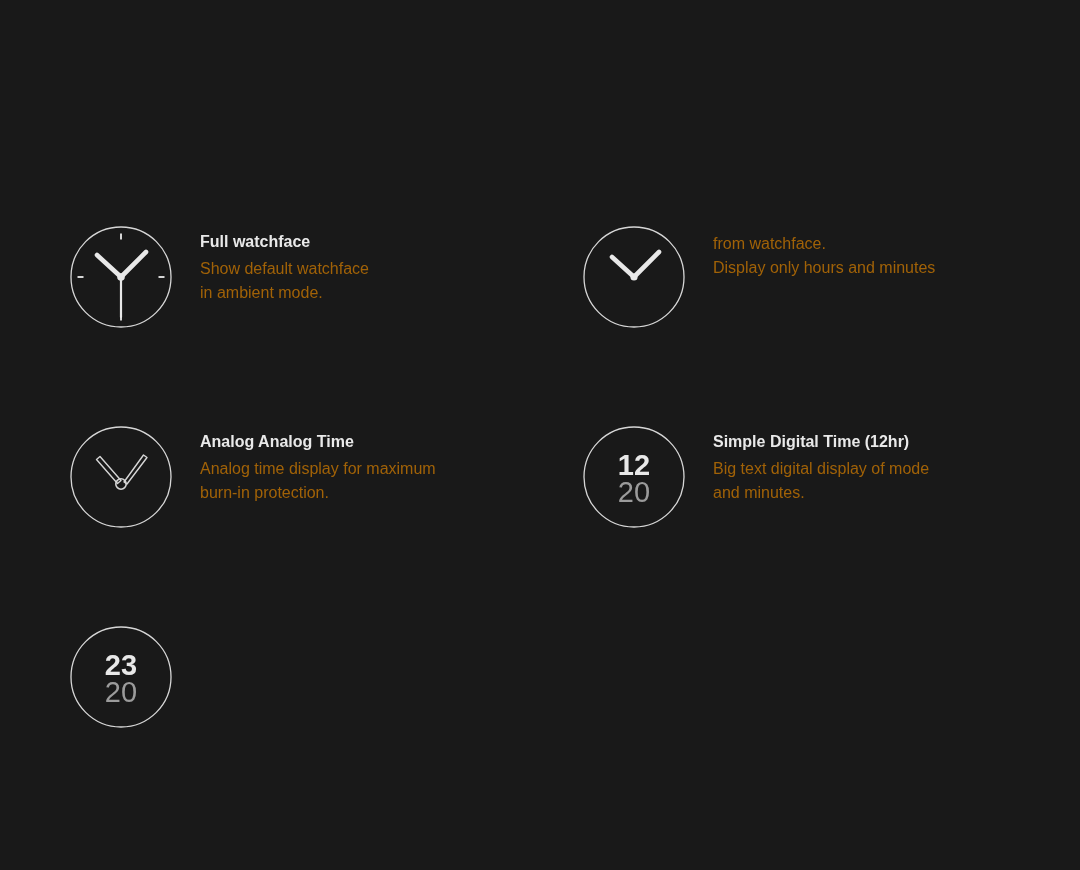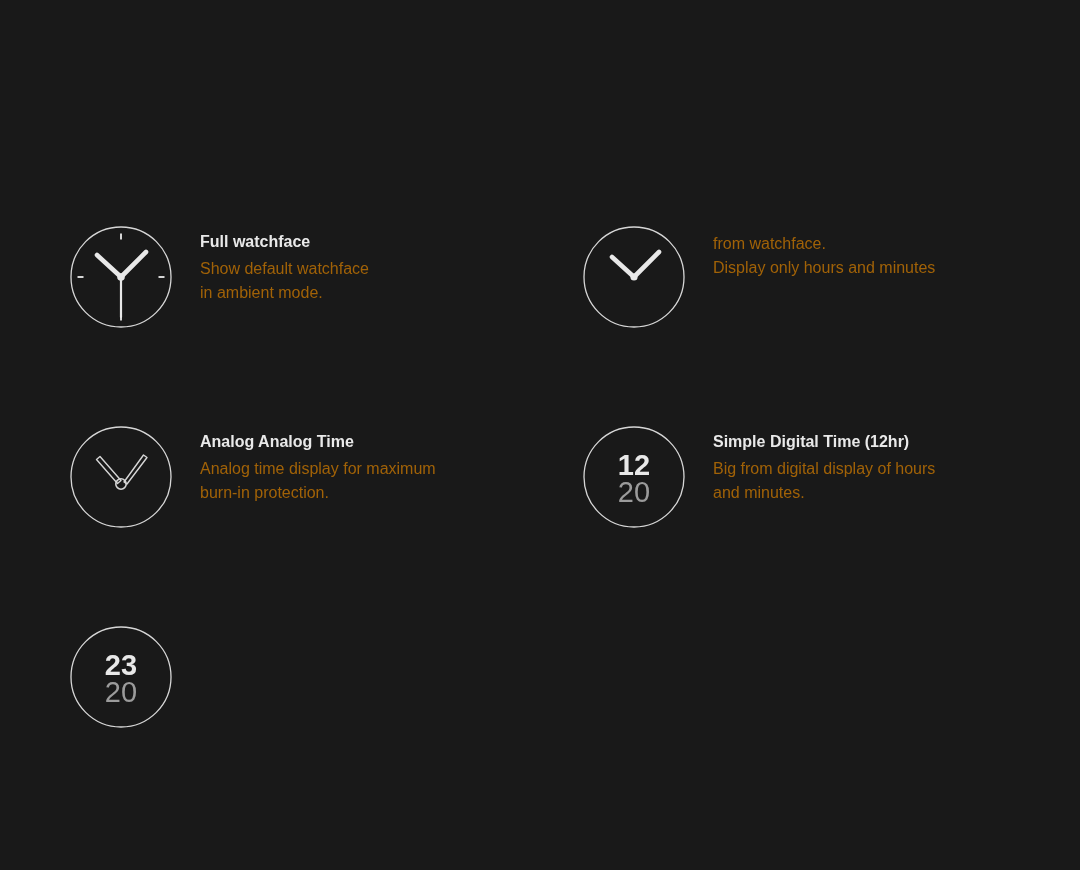--- a/index.html
+++ b/index.html
@@ -154,21 +154,21 @@
       <div class="cell col-right">
         <div class="icon-wrap">
           <svg width="102" height="102" viewBox="0 0 102 102" fill="none">
             <circle cx="51" cy="51" r="50" stroke="#d6d6d6" stroke-width="1.3"></circle>
             <text x="51" y="49" text-anchor="middle" font-family="Liberation Sans, sans-serif" font-size="29" font-weight="bold" fill="#e8e8e8">12</text>
             <text x="51" y="76" text-anchor="middle" font-family="Liberation Sans, sans-serif" font-size="29" font-weight="300" fill="#9b9b9b">20</text>
           </svg>
         </div>
         <div class="texts">
           <div class="item-title">Simple Digital Time (12hr)</div>
-          <div class="item-desc">Big from digital display of hours</div>
+          <div class="item-desc">Big text digital display of mode</div>
           <div class="item-desc">and minutes.</div>
         </div>
       </div>
 
     </div>
 
     <div class="row">
 
       <div class="cell col-left">
         <div class="icon-wrap">

